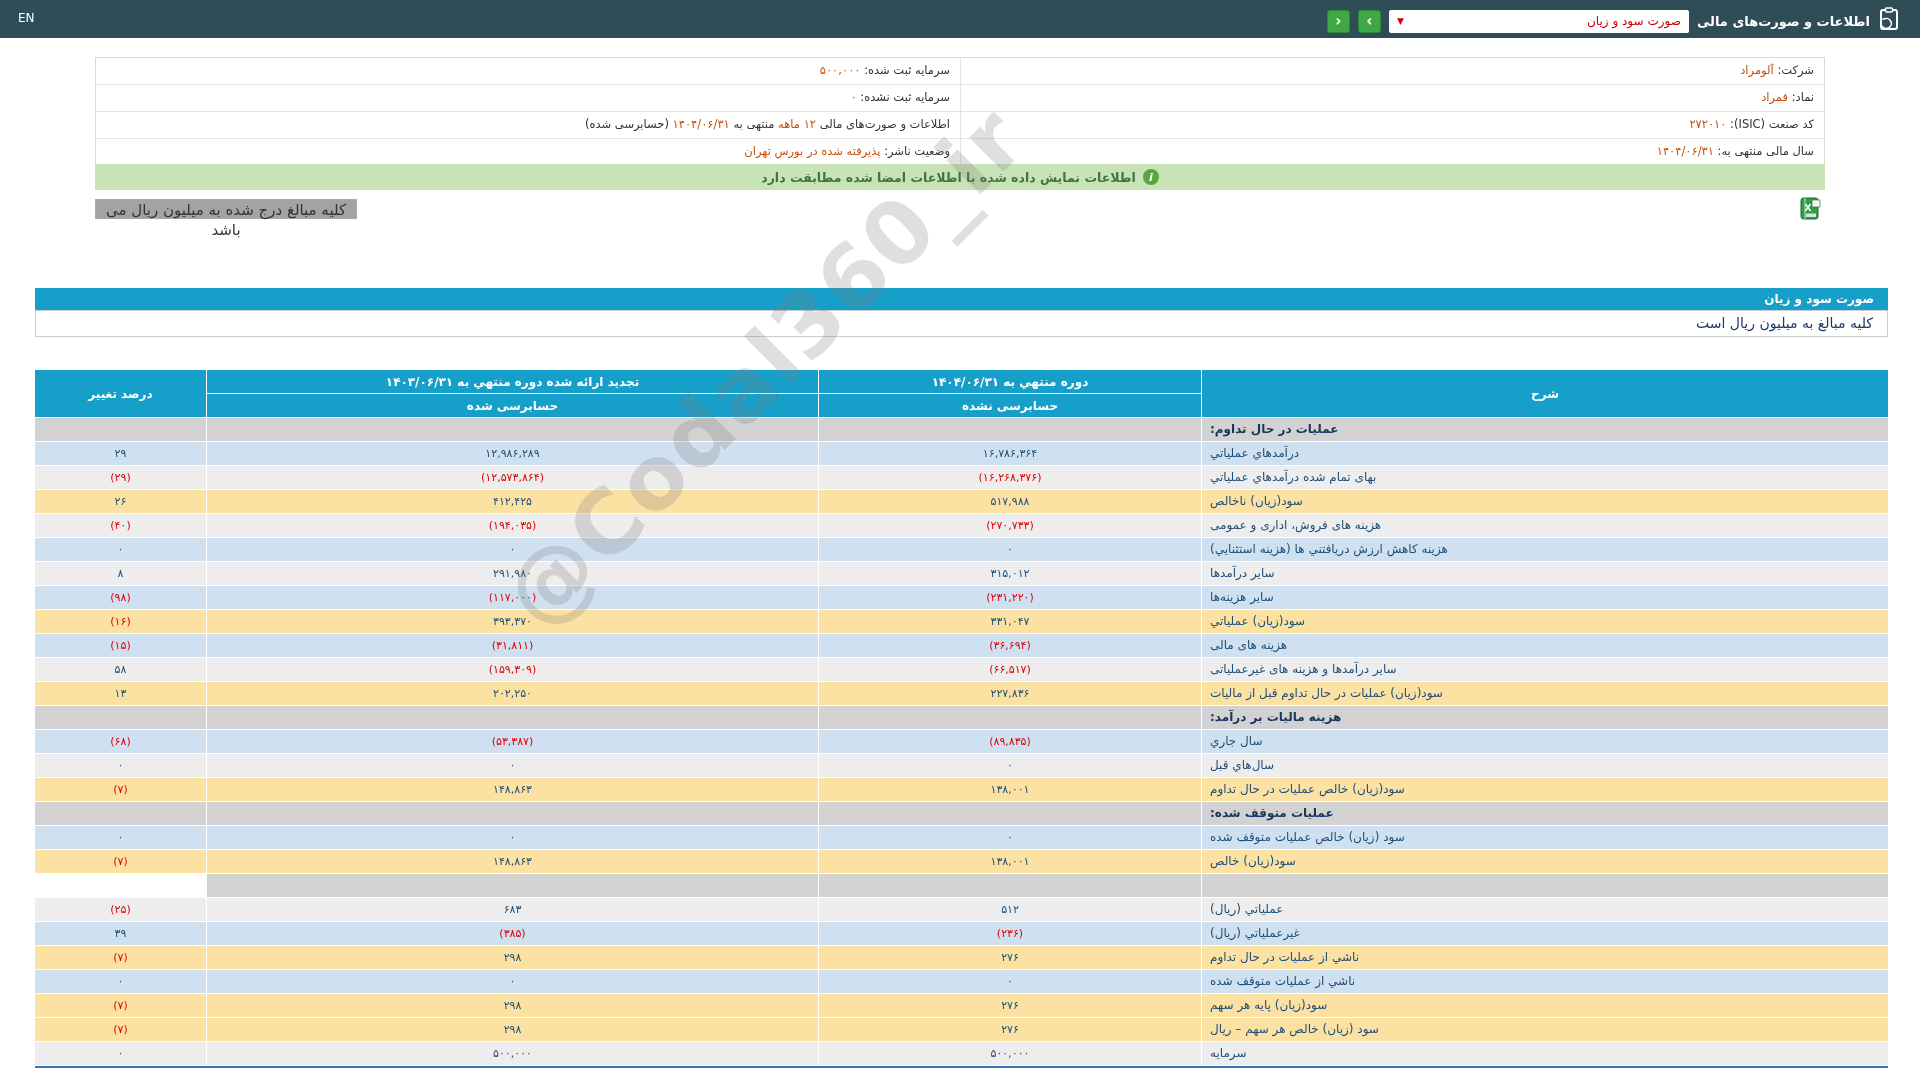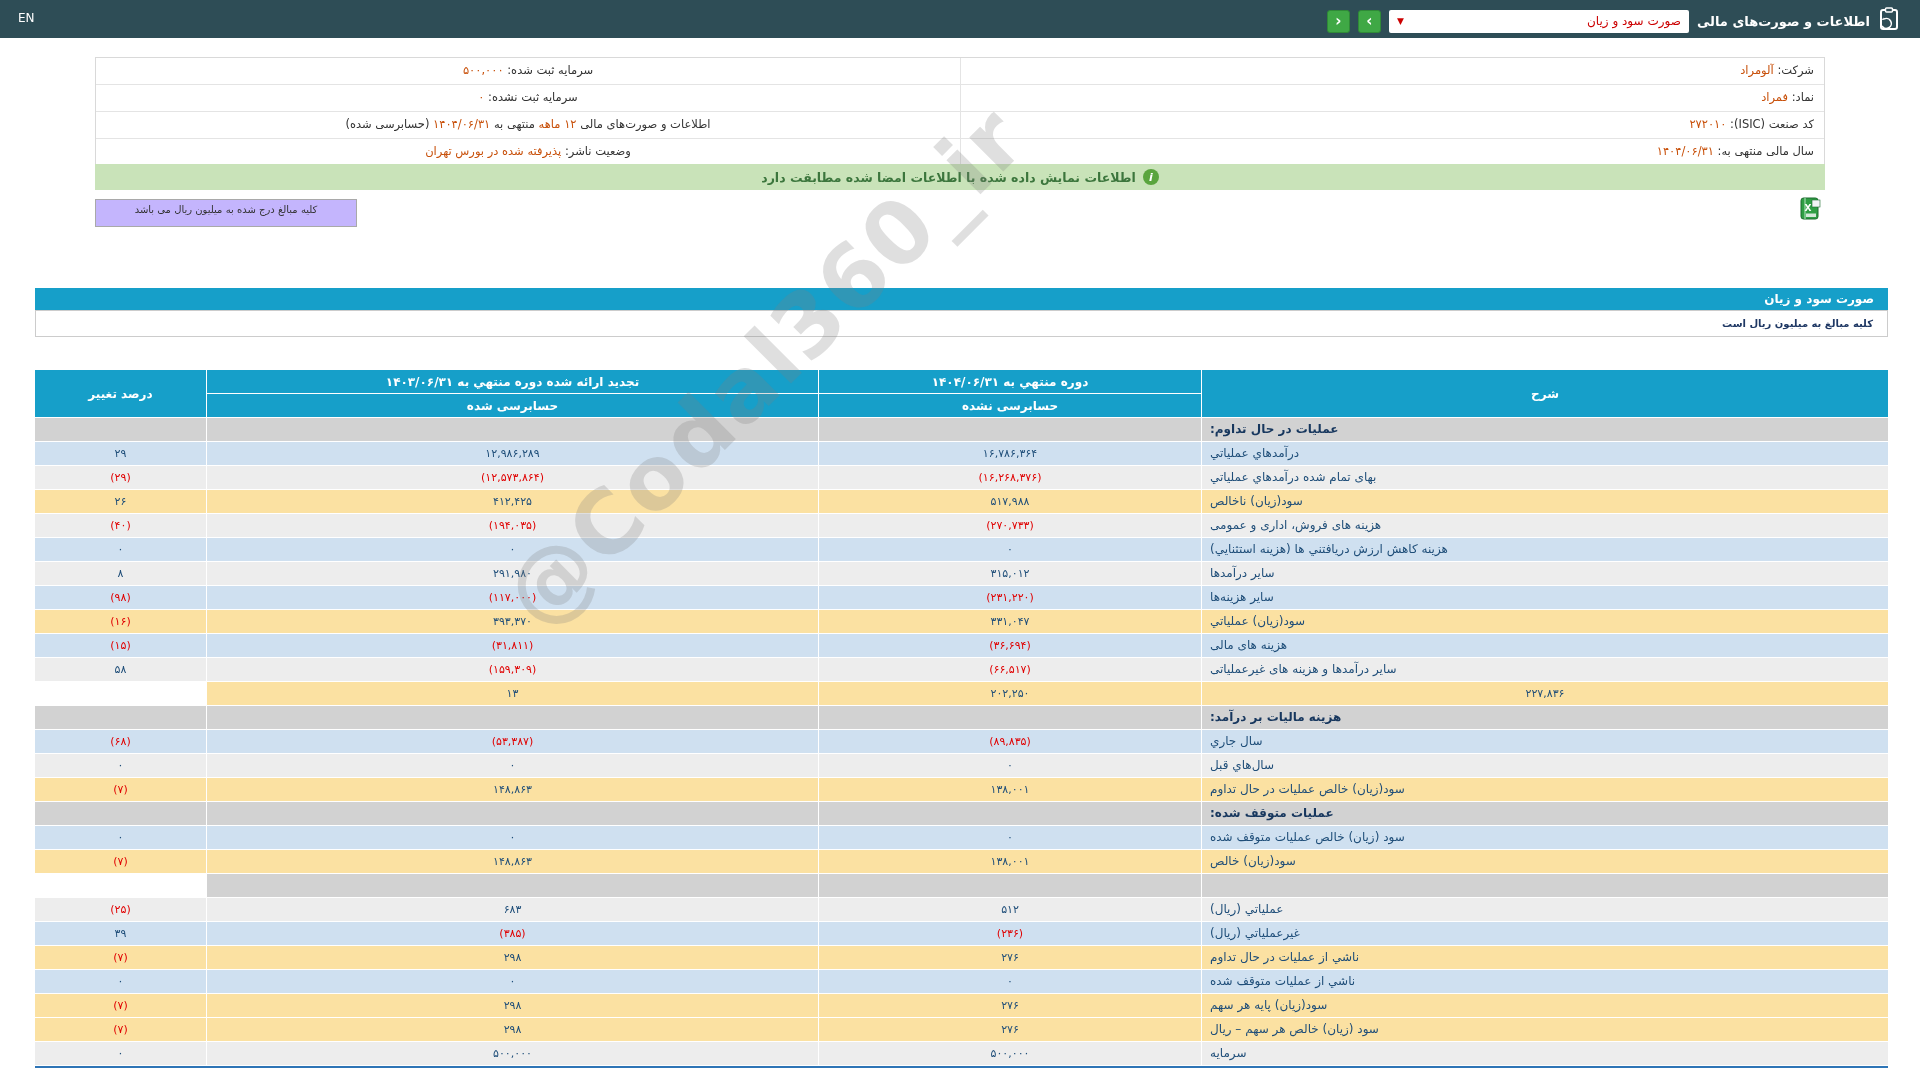--- a/index.html
+++ b/index.html
@@ -19,36 +19,36 @@
   .nav-btn{width:23px;height:23px;background:#3fa845;border:1px solid #2f8a37;border-radius:3px;color:#ffffff;
     font-size:15px;font-weight:bold;display:flex;align-items:center;justify-content:center;cursor:pointer;box-sizing:border-box;}
   .en-link{position:absolute;left:18px;top:11px;color:#ffffff;font-size:12px;cursor:pointer;font-family:"DejaVu Sans",sans-serif;}
   
   .info-table{position:absolute;top:57px;left:95px;width:1730px;background:#fff;
     border:1px solid #d9d9d9;border-bottom:4px solid #e25555;box-sizing:border-box;}
   .info-row{display:flex;height:26px;border-bottom:1px solid #e4e4e4;}
   .info-row:last-child{border-bottom:none;}
   .info-cell{width:50%;line-height:25px;font-size:11.5px;color:#333333;padding:0 10px;box-sizing:border-box;
     white-space:nowrap;overflow:hidden;border-left:1px solid #e4e4e4;}
-  .info-cell:last-child{border-left:none;text-align:center;}
+  .info-cell:last-child{border-left:none;}
   .v-orange{color:#c8500a;}
   
   .notice{position:absolute;top:164px;left:95px;width:1730px;height:26px;background:#c9e3b9;
     display:flex;align-items:center;justify-content:center;gap:7px;color:#3c763d;font-weight:bold;font-size:12.5px;}
   .info-circle{width:16px;height:16px;border-radius:50%;background:#5aa53e;color:#ffffff;font-size:11px;
     font-style:italic;font-weight:bold;display:flex;align-items:center;justify-content:center;}
   
-  .note-box{position:absolute;top:199px;left:95px;width:262px;height:28px;border:1px solid #a9a9a9;
-    background:#c4b5fd;font-size:10px;color:#333333;text-align:center;line-height:20px;box-sizing:border-box;}
+  .note-box{position:absolute;top:199px;left:95px;width:262px;height:20px;border:1px solid #a9a9a9;
+    background:#a3a3a3;font-size:15px;color:#333333;text-align:center;line-height:20px;box-sizing:border-box;}
   .excel-btn{position:absolute;top:196px;left:1798px;width:26px;height:26px;cursor:pointer;}
   
   .title-bar{position:absolute;top:288px;left:35px;width:1853px;height:22px;background:#169fc9;color:#ffffff;
     font-weight:bold;font-size:12px;line-height:22px;text-align:right;padding-left:0;box-sizing:border-box;padding-right:14px;}
   .subtitle-bar{position:absolute;top:310px;left:35px;width:1853px;height:27px;background:#ffffff;
-    border:1px solid #cccccc;color:#1f3864;font-weight:bold;font-size:10px;line-height:25px;
+    border:1px solid #cccccc;color:#1f3864;font-weight:normal;font-size:14px;line-height:25px;
     text-align:right;padding-right:14px;box-sizing:border-box;}
   
   .fin-table{position:absolute;top:370px;left:35px;width:1853px;direction:rtl;}
   .thead{display:grid;grid-template-columns:686px 382px 611px 171px;grid-template-rows:23px 23px;
     gap:1px;background:#ffffff;}
   .th{background:#169fc9;color:#ffffff;font-weight:bold;font-size:12px;display:flex;
     align-items:center;justify-content:center;}
   .th-desc{grid-row:span 2;}
   .th-chg{grid-row:span 2;}
   .tr{display:grid;grid-template-columns:686px 382px 611px 171px;column-gap:1px;background:#ffffff;margin-top:1px;}
@@ -238,20 +238,21 @@
   </div>
 
   <div class="tr row-gray">
     <div class="td td-desc">سایر درآمدها و هزینه های غیرعملیاتی</div>
     <div class="td td-val cell-current neg">(۶۶,۵۱۷)</div>
     <div class="td td-val cell-prior neg">(۱۵۹,۳۰۹)</div>
     <div class="td td-chg cell-change pos">۵۸</div>
   </div>
 
   <div class="tr row-yellow">
+    <div class="td td-desc">سود(زیان) عملیات در حال تداوم قبل از مالیات</div>
     <div class="td td-val cell-current pos">۲۲۷,۸۳۶</div>
     <div class="td td-val cell-prior pos">۲۰۲,۲۵۰</div>
     <div class="td td-chg cell-change pos">۱۳</div>
   </div>
 
   <div class="tr row-section">
     <div class="td td-desc">هزینه مالیات بر درآمد:</div>
     <div class="td td-val cell-current pos"></div>
     <div class="td td-val cell-prior pos"></div>
     <div class="td td-chg cell-change pos"></div>

